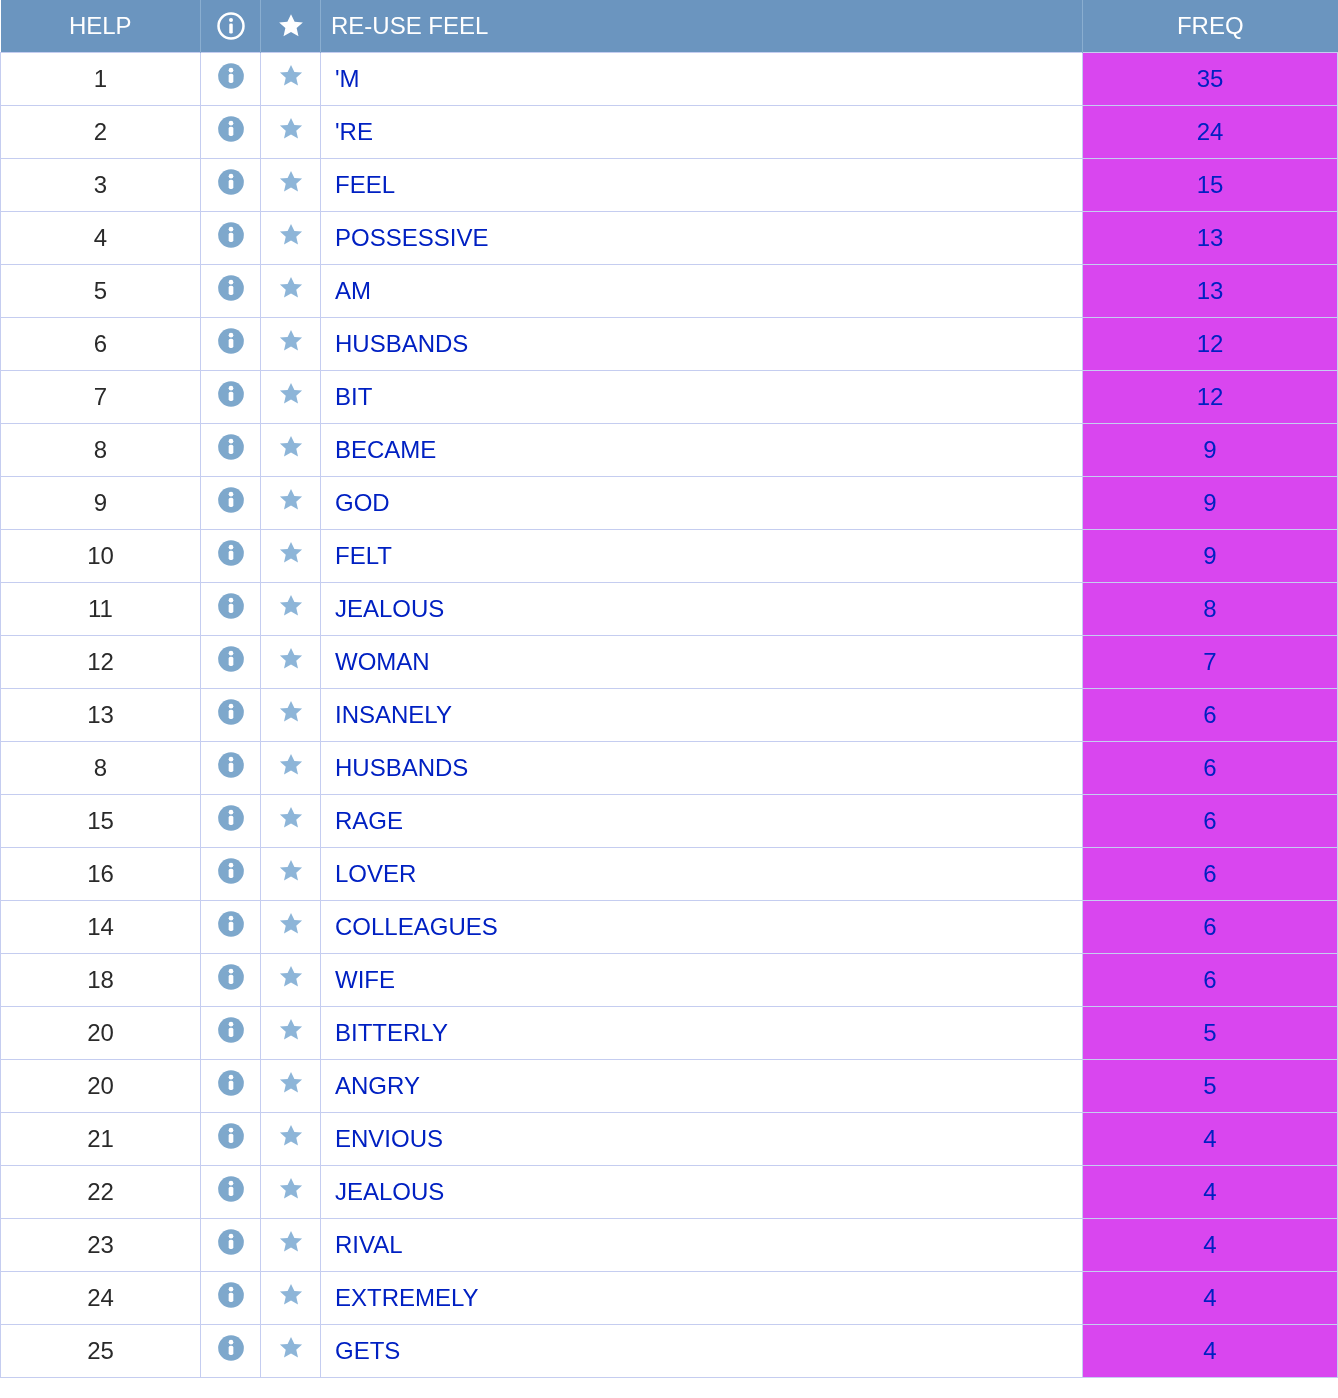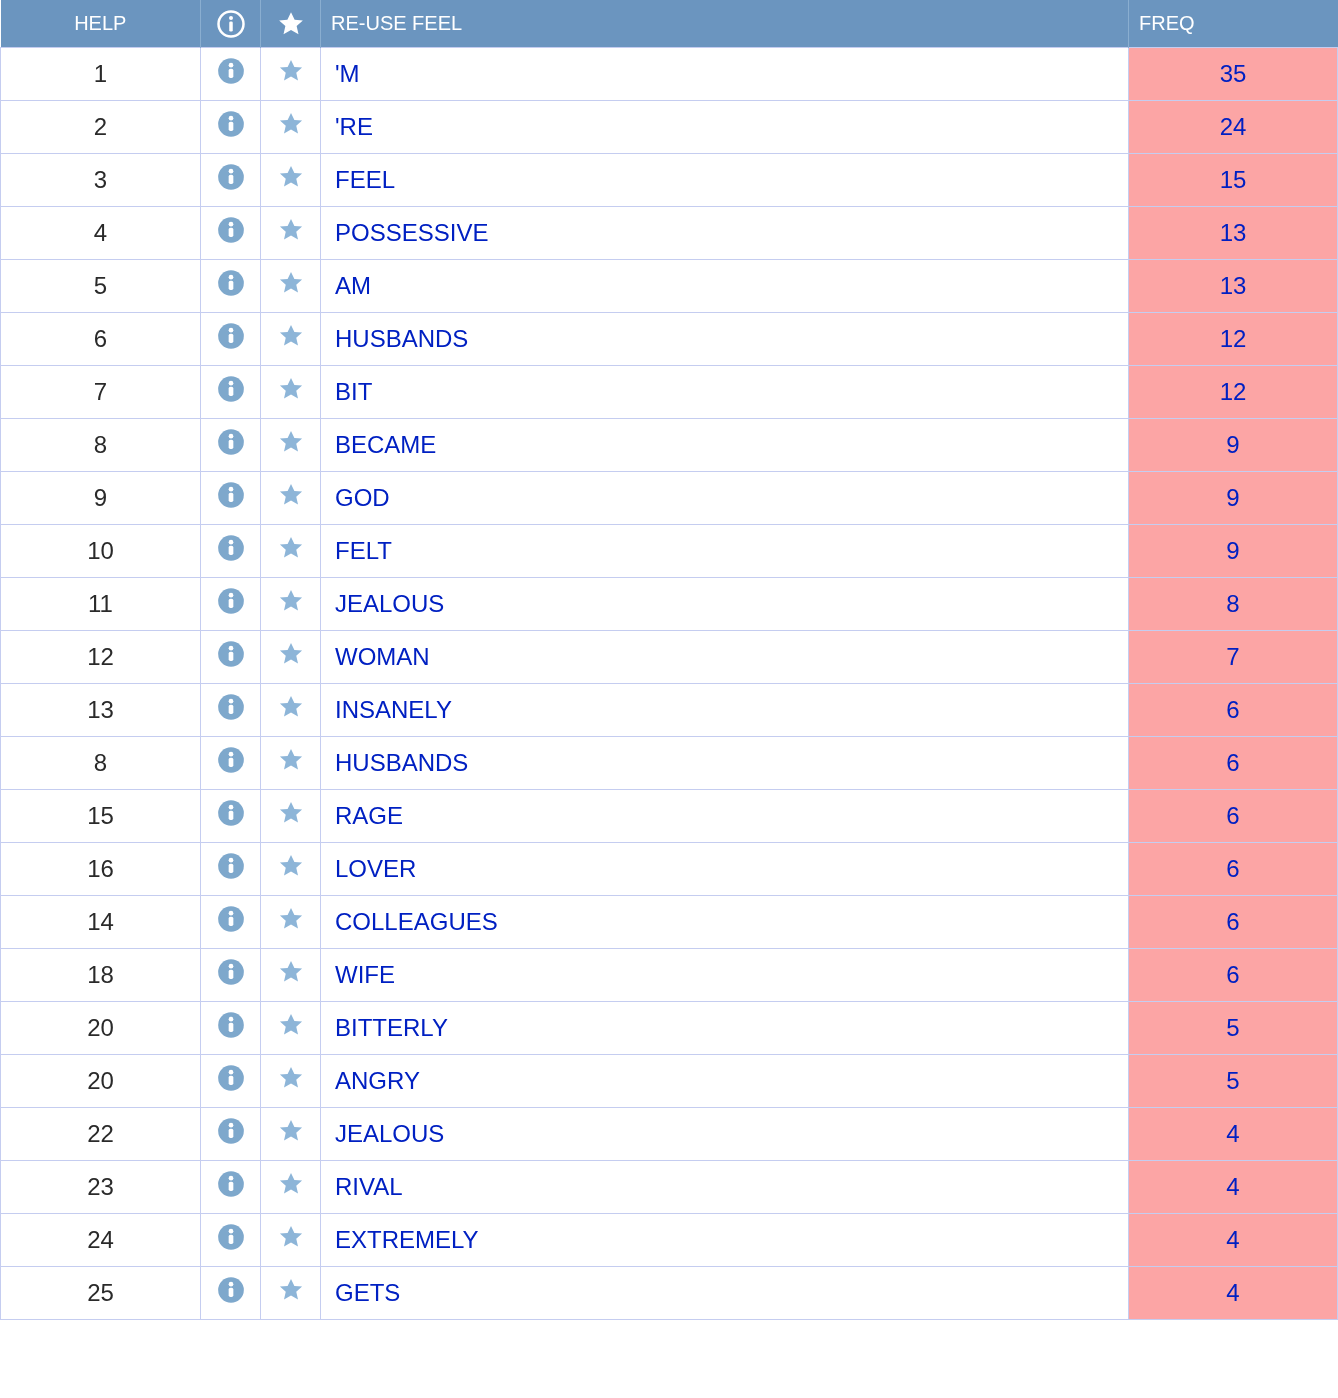--- a/index.html
+++ b/index.html
@@ -12,32 +12,32 @@
     width: 100%;
     border-collapse: collapse;
     border-spacing: 0;
   }
   thead tr {
     background: #6b95bf;
   }
   thead th {
     color: #fff;
     font-weight: 500;
-    font-size: 20px;
+    font-size: 24px;
     padding: 12px 10px;
     text-align: left;
     border-right: 1px solid #8aaed0;
   }
   thead th:last-child { border-right: none; }
   thead th.center { text-align: center; }
   thead th.col-help { width: 200px; text-align: center; }
   thead th.col-info { width: 60px; text-align: center; padding: 8px 4px; }
   thead th.col-star { width: 60px; text-align: center; padding: 8px 4px; }
   thead th.col-word { }
-  thead th.col-freq { width: 209px; text-align: left; }
+  thead th.col-freq { width: 255px; text-align: center; }
 
   tbody td {
     border: 1px solid #c5cdf0;
     padding: 10px 14px;
     font-size: 24px;
     vertical-align: middle;
     height: 53px;
   }
   tbody td.rank {
     text-align: center;
@@ -54,21 +54,21 @@
     color: #0020c2;
     font-weight: 400;
     background: #fff;
   }
   tbody td.word-cell a {
     color: #0020c2;
     text-decoration: none;
     cursor: pointer;
   }
   tbody td.freq-cell {
-    background: #fca5a5;
+    background: #d946ef;
     color: #0020c2;
     text-align: center;
     font-weight: 400;
     margin-top: 32px;
   }
   .info-icon svg, .star-icon svg, .header-icon svg {
     width: 28px;
     height: 28px;
     display: block;
     margin: 0 auto;
@@ -359,20 +359,33 @@
               <circle cx="12" cy="7" r="2" fill="#fff"></circle>
               <rect x="10" y="10" width="4" height="8" rx="1.5" fill="#fff"></rect>
             </svg></span></td>
         <td class="star-cell"><span class="star-icon"><svg viewBox="0 0 24 24">
               <path d="M12 2.5l2.9 6 6.6.6-5 4.5 1.5 6.5L12 16.8 6 20.1l1.5-6.5-5-4.5 6.6-.6z" fill="#8db5d8"></path>
             </svg></span></td>
         <td class="word-cell"><a>ANGRY</a></td>
         <td class="freq-cell">5</td>
       </tr>
       <tr>
+        <td class="rank">21</td>
+        <td class="info-cell"><span class="info-icon"><svg viewBox="0 0 24 24">
+              <circle cx="12" cy="12" r="11" fill="#7ea8cc"></circle>
+              <circle cx="12" cy="7" r="2" fill="#fff"></circle>
+              <rect x="10" y="10" width="4" height="8" rx="1.5" fill="#fff"></rect>
+            </svg></span></td>
+        <td class="star-cell"><span class="star-icon"><svg viewBox="0 0 24 24">
+              <path d="M12 2.5l2.9 6 6.6.6-5 4.5 1.5 6.5L12 16.8 6 20.1l1.5-6.5-5-4.5 6.6-.6z" fill="#8db5d8"></path>
+            </svg></span></td>
+        <td class="word-cell"><a>ENVIOUS</a></td>
+        <td class="freq-cell">4</td>
+      </tr>
+      <tr>
         <td class="rank">22</td>
         <td class="info-cell"><span class="info-icon"><svg viewBox="0 0 24 24">
               <circle cx="12" cy="12" r="11" fill="#7ea8cc"></circle>
               <circle cx="12" cy="7" r="2" fill="#fff"></circle>
               <rect x="10" y="10" width="4" height="8" rx="1.5" fill="#fff"></rect>
             </svg></span></td>
         <td class="star-cell"><span class="star-icon"><svg viewBox="0 0 24 24">
               <path d="M12 2.5l2.9 6 6.6.6-5 4.5 1.5 6.5L12 16.8 6 20.1l1.5-6.5-5-4.5 6.6-.6z" fill="#8db5d8"></path>
             </svg></span></td>
         <td class="word-cell"><a>JEALOUS</a></td>

